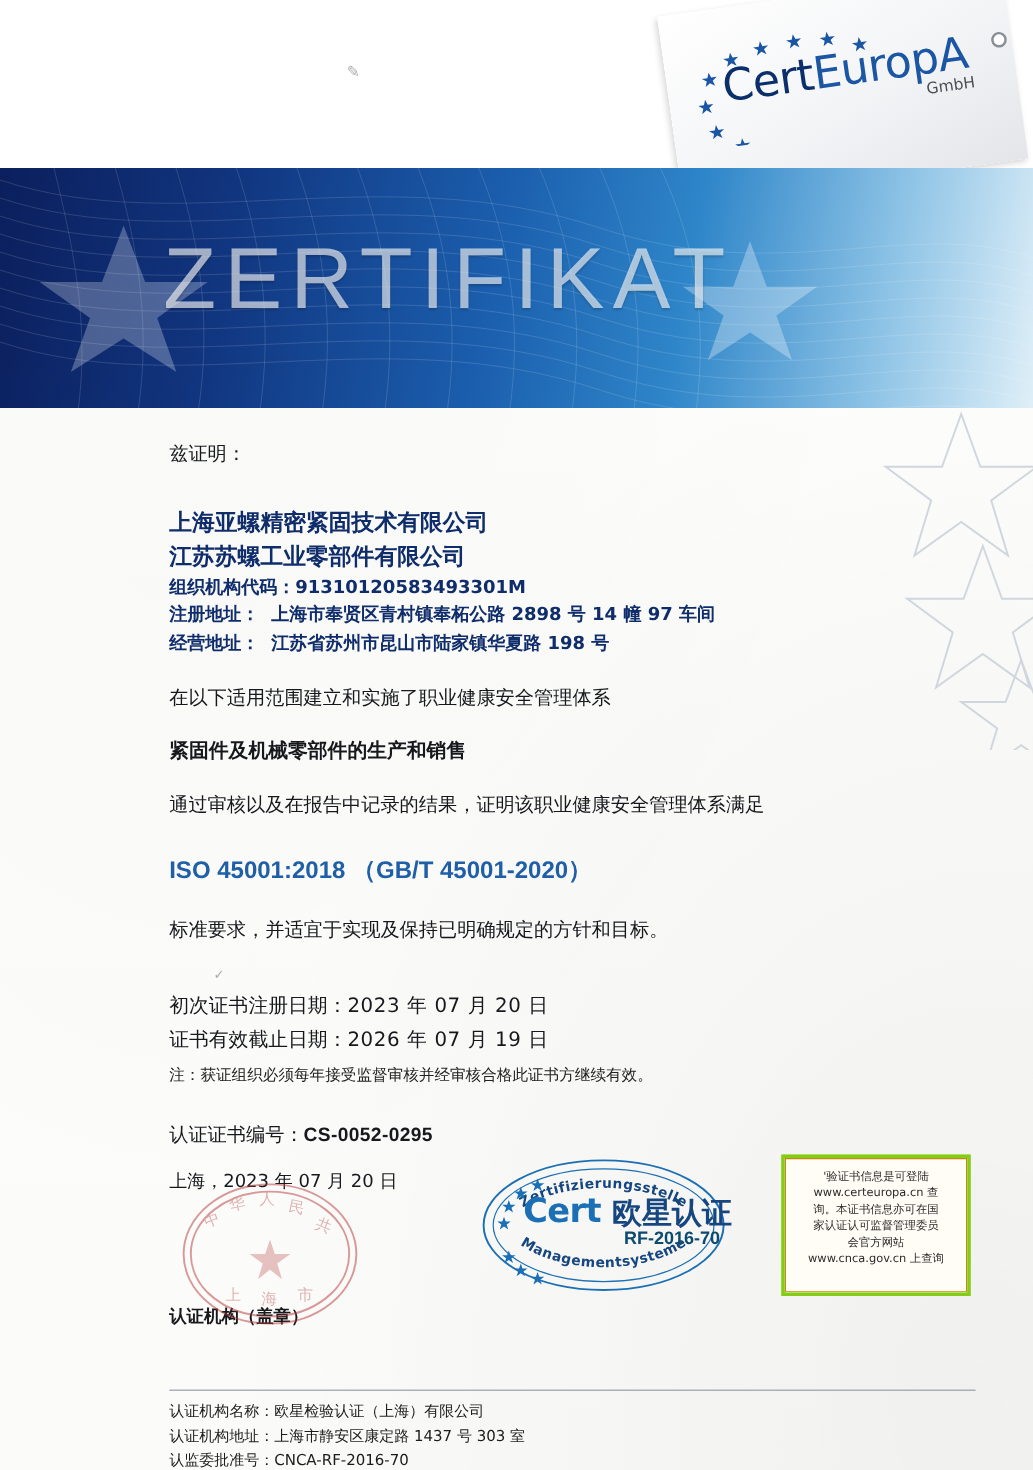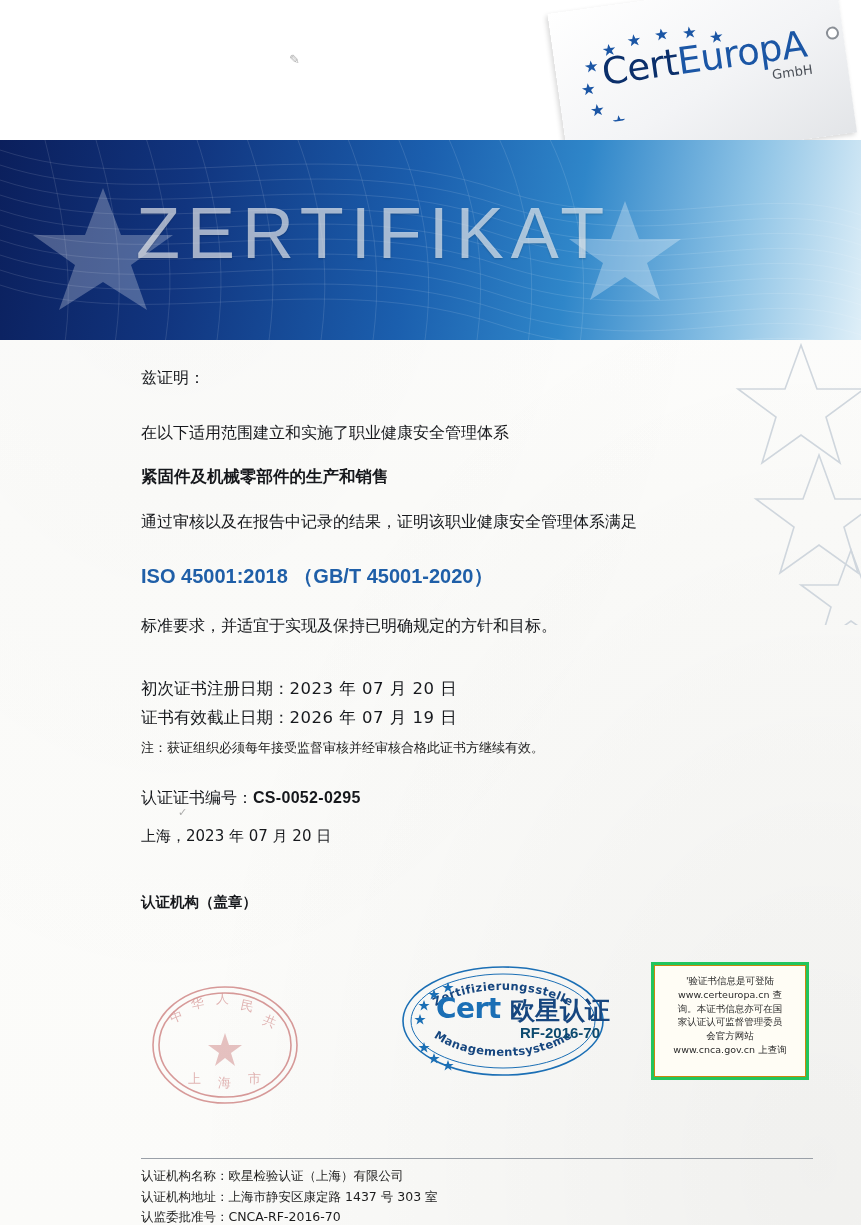--- a/index.html
+++ b/index.html
@@ -128,21 +128,21 @@
   #standard-note { font-size: 16px; margin-top: 26px; }
 
   #dates { margin-top: 38px; font-size: 16.5px; line-height: 1.75; }
   #dates .d { letter-spacing: 0.5px; }
   #note-small { font-size: 13px; margin-top: 4px; color: #222; }
 
   #cert-no { margin-top: 28px; font-size: 16px; }
   #cert-no .val { font-weight: bold; font-family: "Liberation Sans", sans-serif; letter-spacing: 0.3px; }
 
   #place-date { margin-top: 18px; font-size: 15px; }
-  #signature-label { margin-top: 47px; font-size: 14.5px; font-weight: bold; }
+  #signature-label { margin-top: 94px; font-size: 14.5px; font-weight: bold; }
 
   
   #red-stamp {
     position: absolute; left: 130px; top: 975px; width: 190px; height: 140px;
     opacity: 0.5;
     pointer-events: none;
   }
 
   
   #seal {
@@ -162,21 +162,21 @@
   }
   #seal .seal-rf {
     position: absolute; left: 122px; top: 62px;
     font-size: 15px; font-weight: bold; color: #0c4a6e;
     font-family: "Liberation Sans", sans-serif;
   }
 
   
   #verify-box {
     position: absolute; left: 651px; top: 962px; width: 158px; height: 118px;
-    border: 3px solid #22c55e;
+    border: 3px solid #84cc16;
     background: #fffdf5;
     box-shadow: 0 0 0 1px #c8870d inset;
     padding: 9px 8px 0 8px;
     text-align: center;
   }
   #verify-box .vt {
     font-size: 9.5px; line-height: 1.45; color: #2a2a2a;
     font-family: "DejaVu Sans", sans-serif;
   }
 
@@ -278,20 +278,34 @@
       <polygon points="100,10 116,54 163,54 125,82 139,128 100,100 61,128 75,82 37,54 84,54"></polygon>
       <polygon points="118,120 134,164 181,164 143,192 157,238 118,210 79,238 93,192 55,164 102,164"></polygon>
       <polygon points="150,215 163,250 200,250 170,272 181,308 150,286 119,308 130,272 100,250 137,250"></polygon>
     </g>
   </svg>
 
   <div id="content">
 
     <p id="intro" class="ln">兹证明：</p>
 
+    <div>
+      <p class="ln org-name">上海亚螺精密紧固技术有限公司</p>
+      <p class="ln org-name">江苏苏螺工业零部件有限公司</p>
+
+      <p class="ln org-meta">
+        <span class="lbl">组织机构代码：</span><span>91310120583493301M</span>
+      </p>
+      <p class="ln org-meta">
+        <span class="lbl">注册地址：</span><span class="val">上海市奉贤区青村镇奉柘公路 2898 号 14 幢 97 车间</span>
+      </p>
+      <p class="ln org-meta">
+        <span class="lbl">经营地址：</span><span class="val">江苏省苏州市昆山市陆家镇华夏路 198 号</span>
+      </p>
+    </div>
 
     <p id="scope-line" class="ln">在以下适用范围建立和实施了职业健康安全管理体系</p>
     <p id="scope-bold" class="ln">紧固件及机械零部件的生产和销售</p>
     <p id="audit-line" class="ln">通过审核以及在报告中记录的结果，证明该职业健康安全管理体系满足</p>
 
     <p id="standard" class="ln">ISO 45001:2018 （GB/T 45001-2020）</p>
     <p id="standard-note" class="ln">标准要求，并适宜于实现及保持已明确规定的方针和目标。</p>
 
     <div id="dates">
       <p class="ln">

